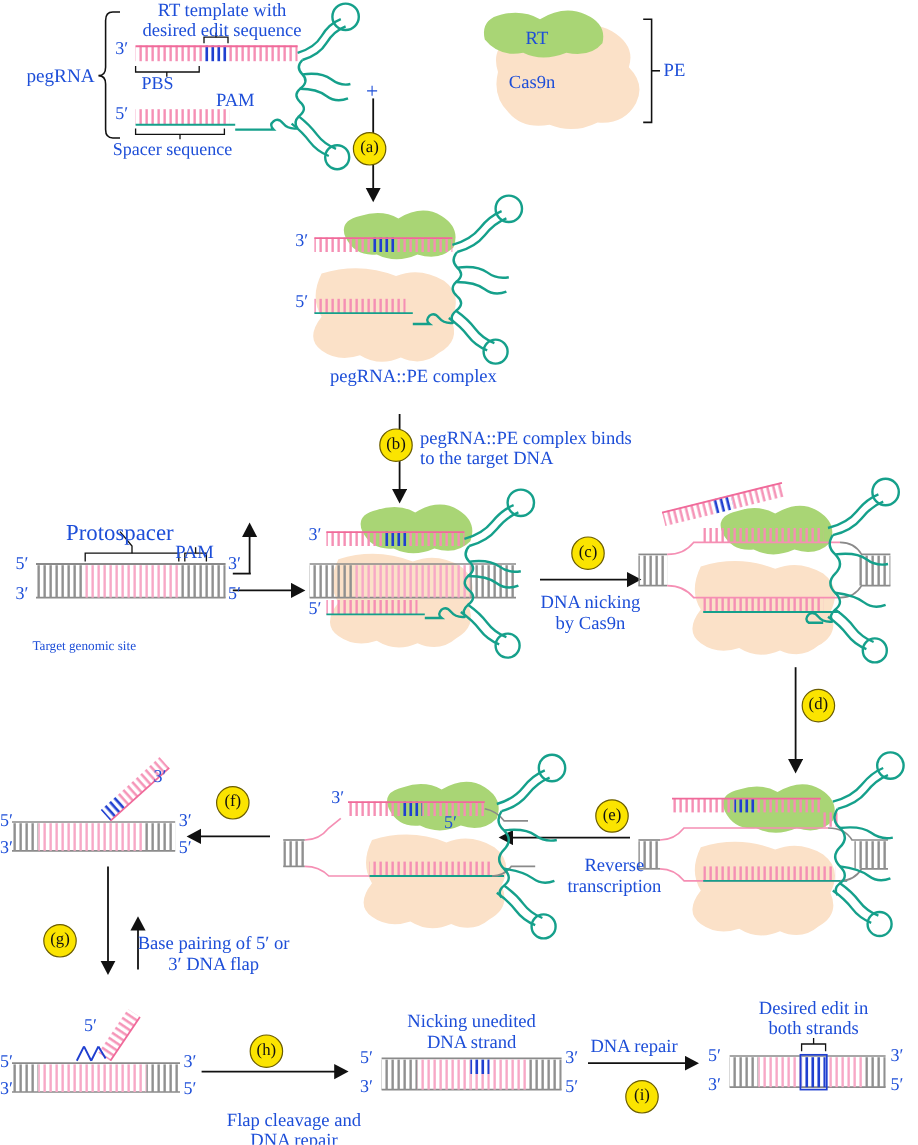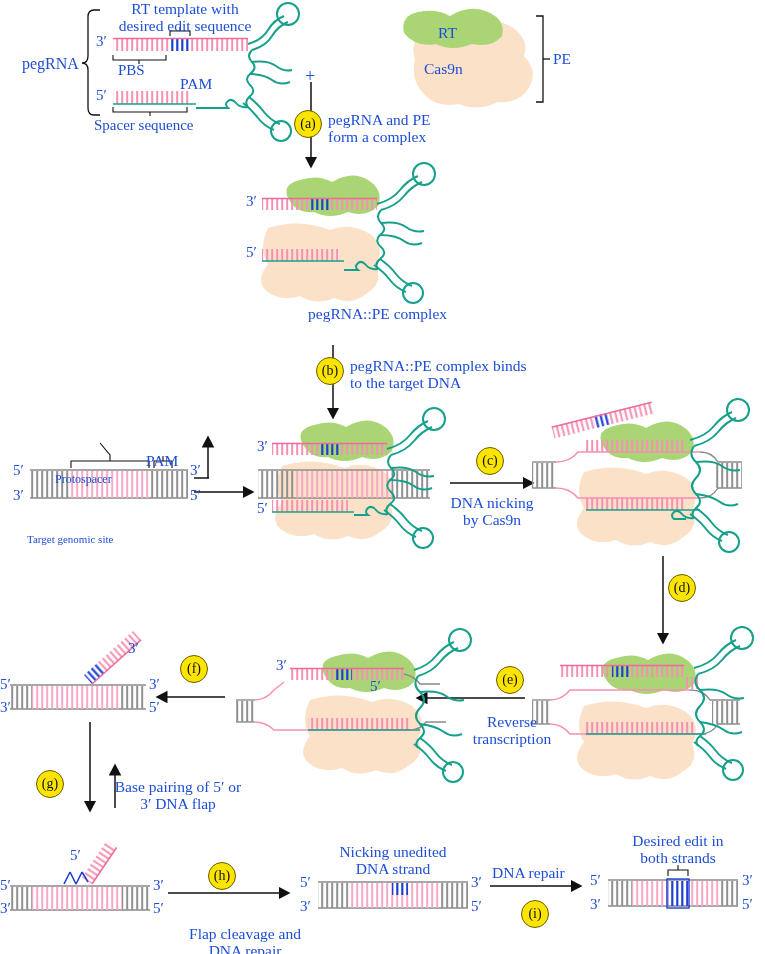--- a/index.html
+++ b/index.html
@@ -355,32 +355,30 @@
 <div class="lbl" style="left:94px;top:117px;font-size:15px;">Spacer sequence</div>
 <div class="lbl" style="left:96px;top:33px;font-size:15px;">3′</div>
 <div class="lbl" style="left:96px;top:87px;font-size:15px;">5′</div>
 
 <div class="lbl" style="left:438px;top:24px;font-size:15.5px;">RT</div>
 <div class="lbl" style="left:424px;top:60px;font-size:15.5px;">Cas9n</div>
 <div class="lbl" style="left:553px;top:50px;font-size:15.5px;">PE</div>
 <div class="lbl" style="left:305px;top:66px;font-size:18px;">+</div>
 
 <div class="step" style="left:294px;top:110px;">(a)</div>
-<div class="lbl" style="left:328px;top:111px;font-size:15.5px;">pegRNA and PE
-form a complex</div>
 
 <div class="lbl" style="left:246px;top:193px;font-size:15px;">3′</div>
 <div class="lbl" style="left:246px;top:244px;font-size:15px;">5′</div>
-<div class="lbl" style="left:275px;top:305px;font-size:15.5px;margin-left:33px;">pegRNA::PE complex</div>
+<div class="lbl" style="left:275px;top:305px;font-size:15.5px;">pegRNA::PE complex</div>
 
 <div class="step" style="left:316px;top:357px;">(b)</div>
 <div class="lbl" style="left:350px;top:357px;font-size:15.5px;">pegRNA::PE complex binds
 to the target DNA</div>
 
-<div class="lbl" style="left:55px;top:434px;font-size:12px;margin-top:39px;">Protospacer</div>
+<div class="lbl" style="left:55px;top:434px;font-size:19px;">Protospacer</div>
 <div class="lbl" style="left:146px;top:452px;font-size:15.5px;">PAM</div>
 <div class="lbl" style="left:27px;top:533px;font-size:11px;">Target genomic site</div>
 <div class="lbl" style="left:13px;top:462px;font-size:15px;">5′</div>
 <div class="lbl" style="left:13px;top:487px;font-size:15px;">3′</div>
 <div class="lbl" style="left:190px;top:462px;font-size:15px;">3′</div>
 <div class="lbl" style="left:190px;top:487px;font-size:15px;">5′</div>
 
 <div class="lbl" style="left:257px;top:438px;font-size:15px;">3′</div>
 <div class="lbl" style="left:257px;top:500px;font-size:15px;">5′</div>
 

